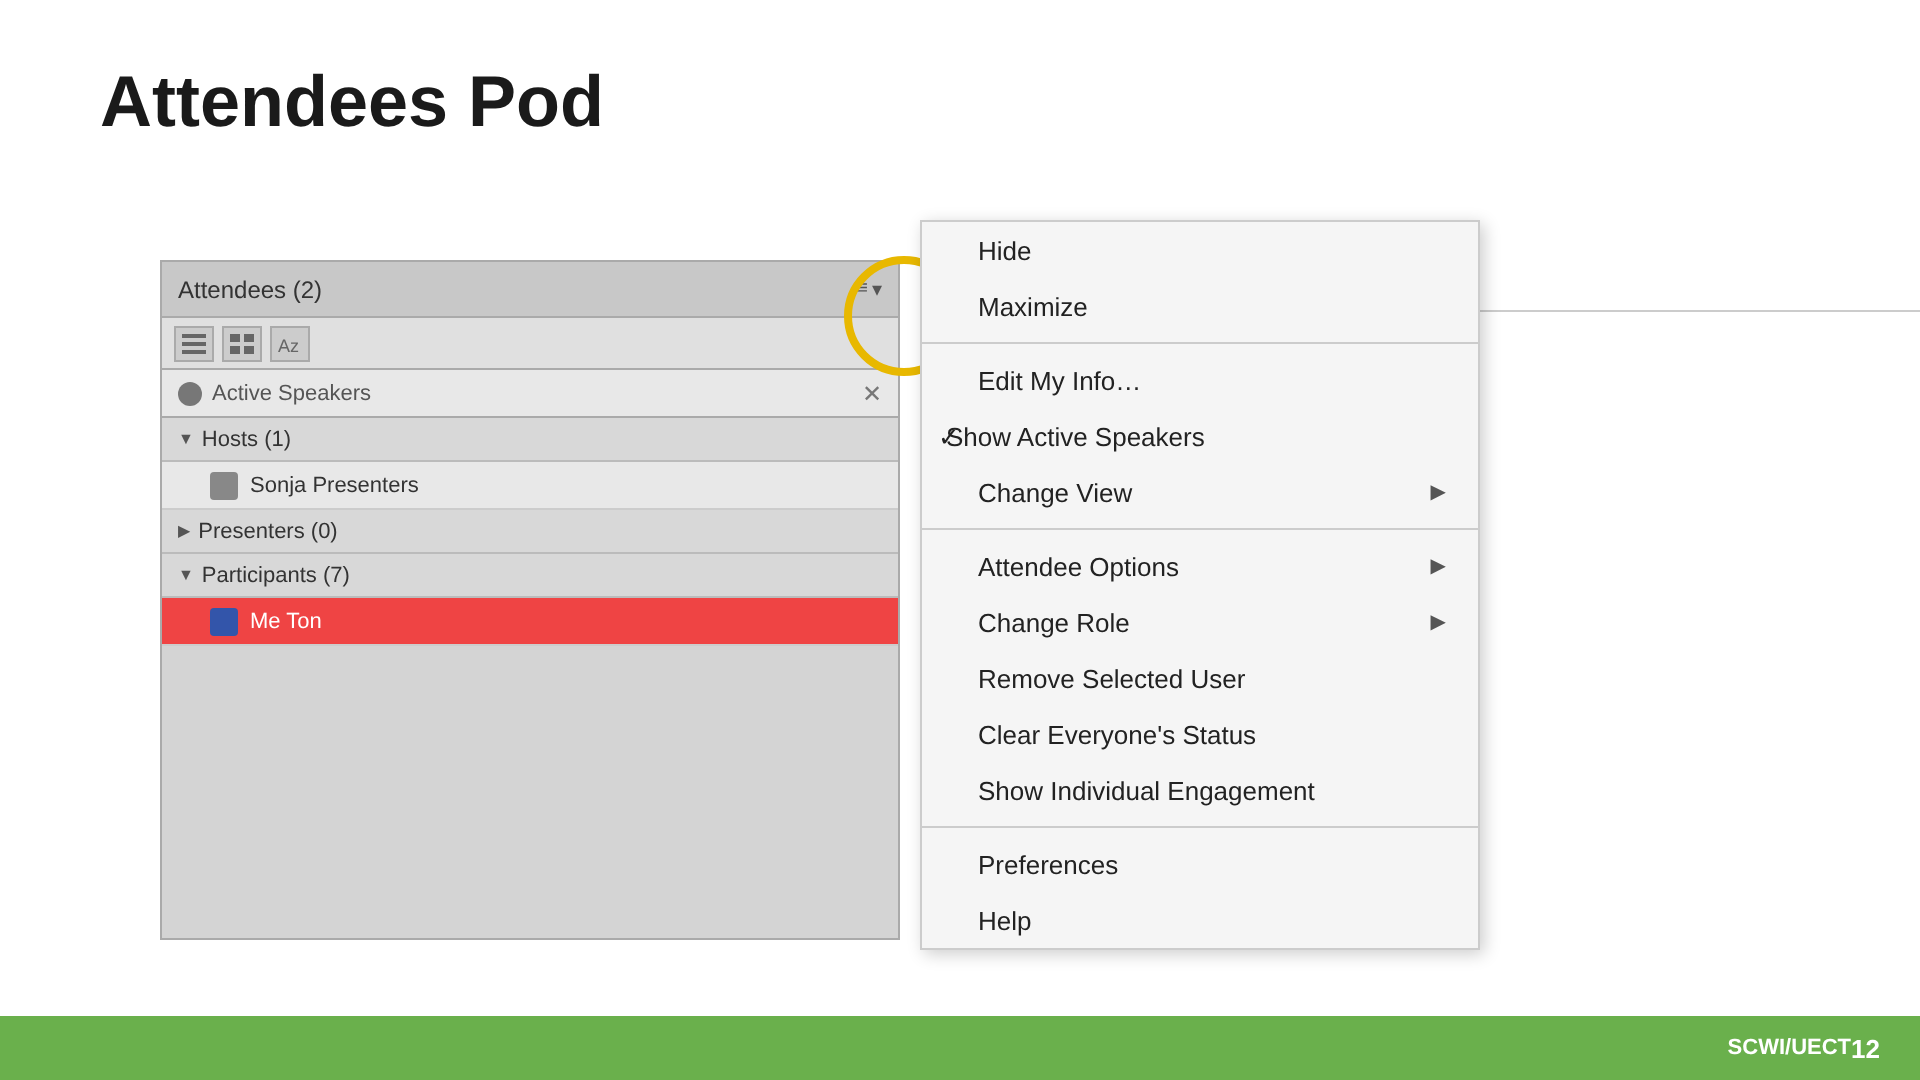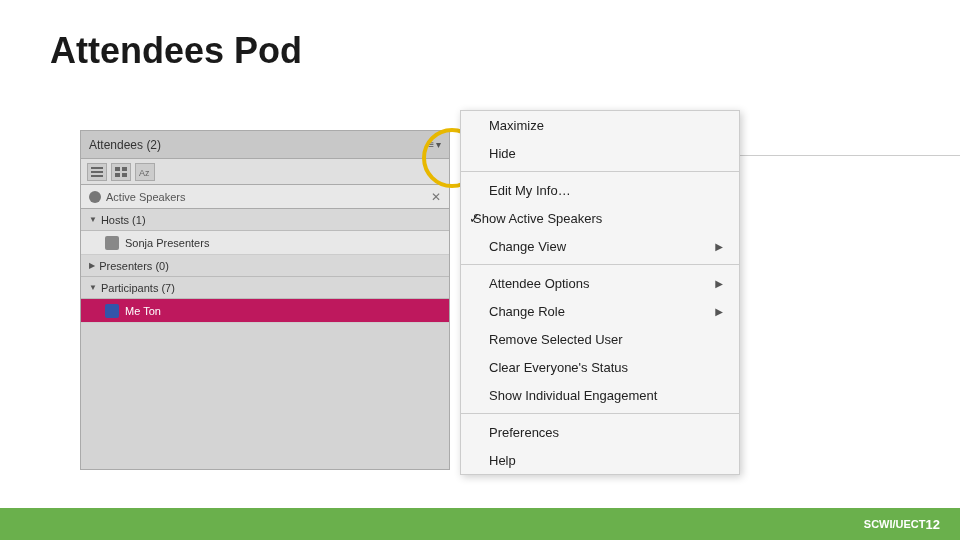--- a/index.html
+++ b/index.html
@@ -163,21 +163,21 @@
       display: flex;
       align-items: center;
       gap: 6px;
       height: 24px;
       font-size: 11px;
       color: #333;
       background: #e8e8e8;
       border-bottom: 1px solid #cccccc;
     }
     .user-row.selected {
-      background: #be185d;
+      background: #ef4444;
       color: #ffffff;
     }
     .user-avatar {
       width: 14px;
       height: 14px;
       background: #888888;
       border-radius: 2px;
       display: inline-block;
       flex-shrink: 0;
     }
@@ -320,24 +320,24 @@
       <span>Me Ton</span>
     </div>
   </div>
 
   <div class="highlight-circle"></div>
 
   <div class="horiz-line"></div>
 
   <div class="context-menu">
     <div class="menu-item">
+      <span>Hide</span>
+    </div>
+    <div class="menu-item">
       <span>Maximize</span>
-    </div>
-    <div class="menu-item">
-      <span>Hide</span>
     </div>
     <div class="menu-divider"></div>
     <div class="menu-item">
       <span>Edit My Info…</span>
     </div>
     <div class="menu-item has-check" style="position:relative;">
       <span class="check-mark">✓</span>
       <span>Show Active Speakers</span>
     </div>
     <div class="menu-item">

